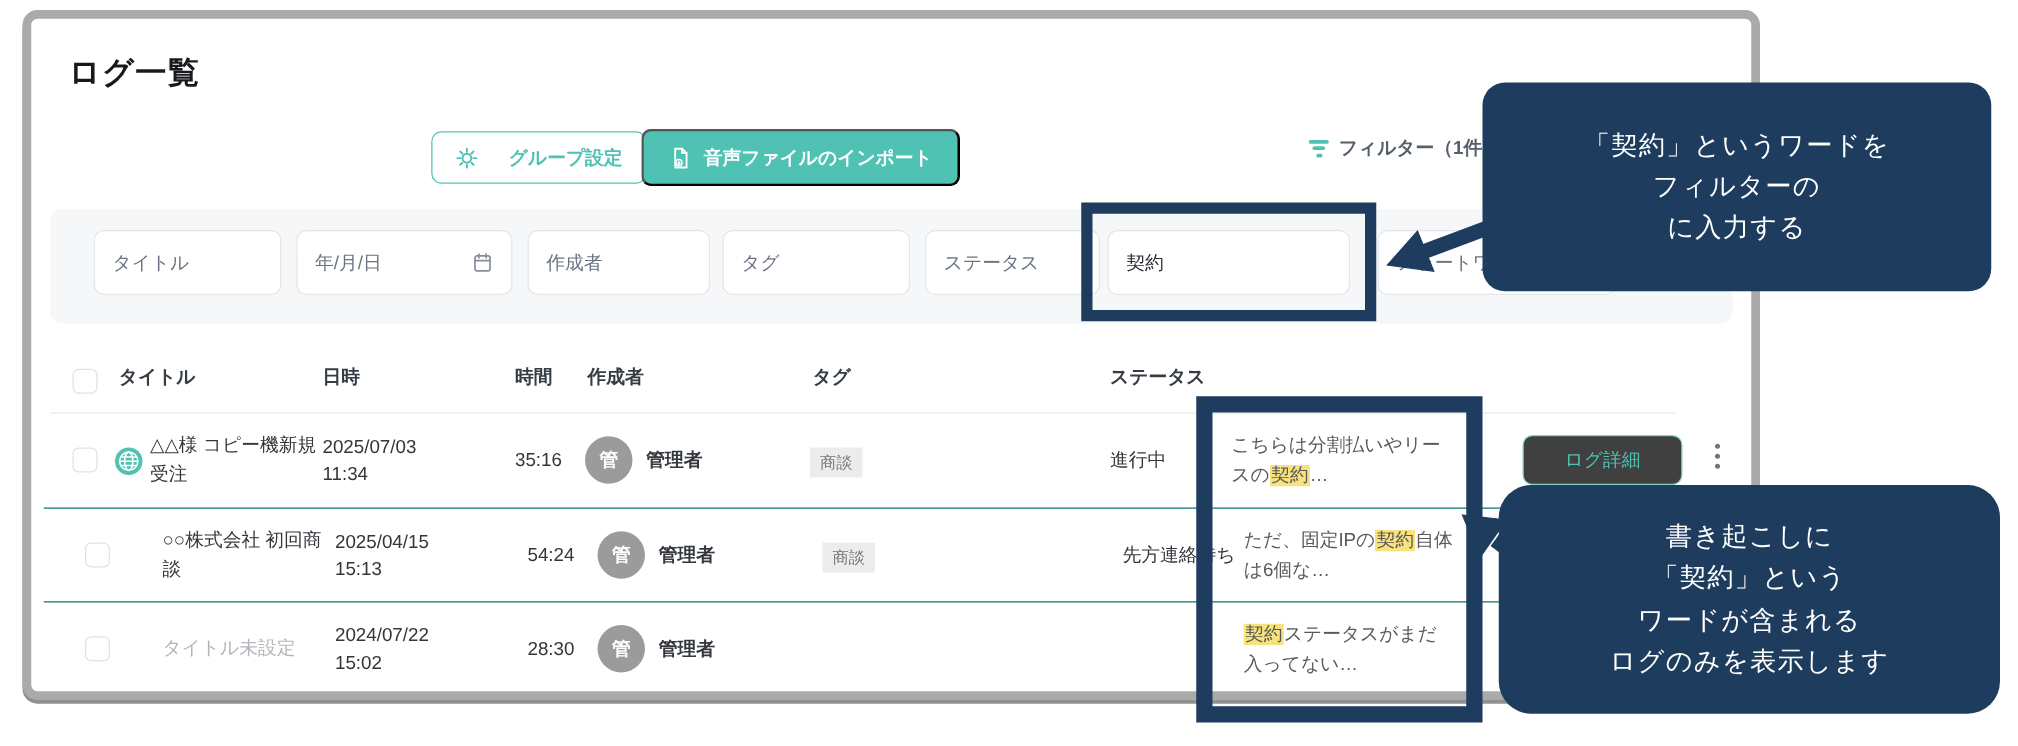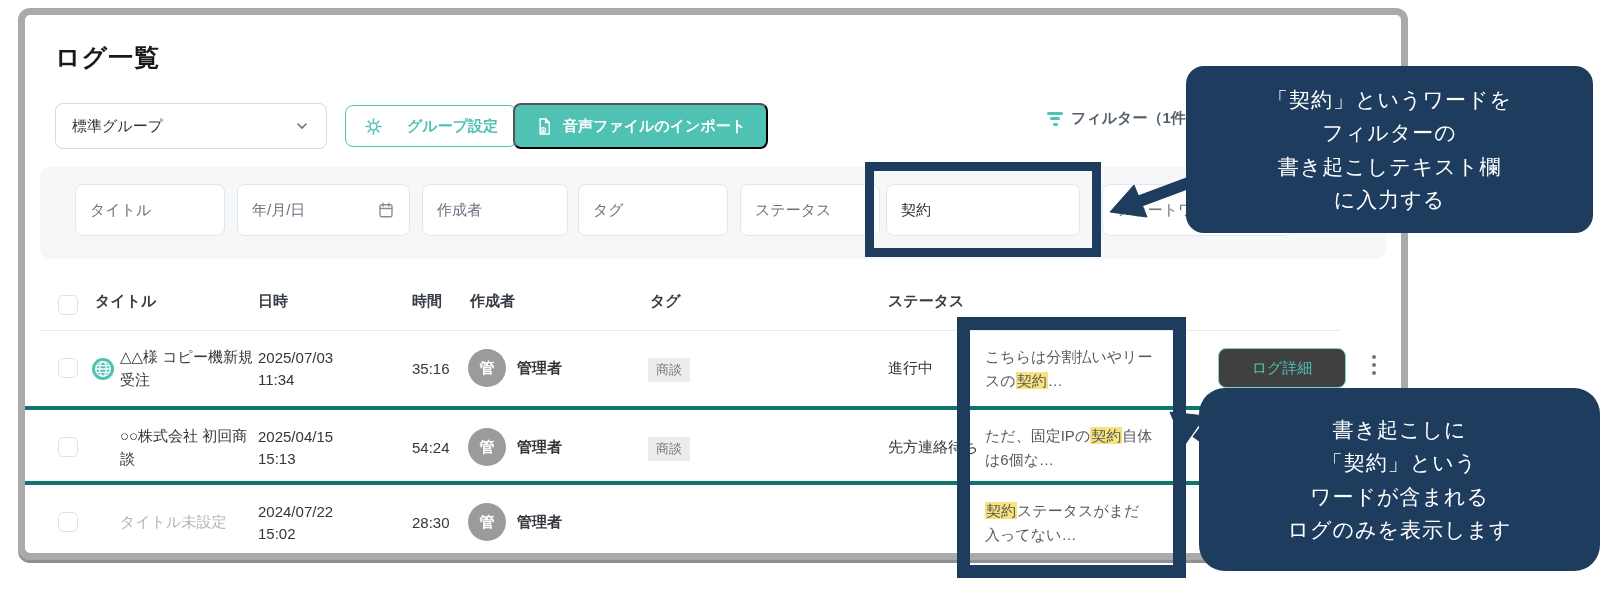--- a/index.html
+++ b/index.html
@@ -40,21 +40,21 @@
   .ffield { position:absolute; top:17px; height:52px; background:#fff;
     border:1px solid #e2e6ea; border-radius:8px; display:flex; align-items:center;
     padding:0 14px; font-size:15px; color:#6a7380; }
   .ffield.value { color:#2b2f33; }
   .ffield .cal { margin-left:auto; display:flex; }
 
   
   .thead-cell { position:absolute; top:277px; font-size:15px; font-weight:700; color:#363c44; }
   .divider { position:absolute; left:15px; width:1300px; height:1px; background:#e9eaec; }
   .row { position:absolute; left:0; width:1376px; height:75px; }
-  .row.bordered { border-top:4px solid #0f766e; }
+  .row.bordered { border-top:1px solid #0f766e;margin-left:10px; }
   .cb { position:absolute; width:20px; height:20px; border:1.5px solid #dfe3e7;
     border-radius:5px; background:#fff; }
   .cell { position:absolute; top:0; height:75px; display:flex; align-items:center;
     font-size:15px; color:#33373c; }
   .title-cell { left:95px; width:140px; line-height:1.5; }
   .title-cell.muted { color:#b1b4b9; }
   .dt-cell { left:233px; width:112px; line-height:1.45; }
   .dur-cell { left:387px; width:60px; }
   .avatar { position:absolute; left:443px; top:18px; width:38px; height:38px;
     border-radius:50%; background:#9b9b9b; color:#fff; font-size:15px; font-weight:700;
@@ -90,28 +90,20 @@
 </head>
 <body>
 
 <div class="stage">
 
   <div class="window">
     <div class="win-inner">
 
       <div class="page-title">ログ一覧</div>
 
-      <div class="select">
-        <span>標準グループ</span>
-        <span class="chev">
-          <svg width="16" height="16" viewBox="0 0 24 24" fill="none" stroke="#6a7380" stroke-width="2.4" stroke-linecap="round">
-              <path d="M6 9l6 6 6-6"></path>
-            </svg>
-        </span>
-      </div>
 
       <button class="btn-outline">
         <span style="display:flex">
           <svg width="19" height="19" viewBox="0 0 24 24" fill="none" stroke="#4fc2b4" stroke-width="2" stroke-linecap="round">
               <circle cx="12" cy="12" r="4.4"></circle>
               <path d="M12 2.5v3M12 18.5v3M2.5 12h3M18.5 12h3M5.3 5.3l2.1 2.1M16.6 16.6l2.1 2.1M18.7 5.3l-2.1 2.1M7.4 16.6l-2.1 2.1"></path>
             </svg>
         </span>
         <span>グループ設定</span>
       </button>
@@ -270,21 +262,20 @@
       <line x1="1250" y1="160" x2="1140" y2="201" stroke-width="12"></line>
       <polygon points="1110,212 1134,185 1147,217" stroke-width="1"></polygon>
       <line x1="1292" y1="502" x2="1196" y2="432" stroke-width="12"></line>
       <polygon points="1170,412 1205,416 1184,446" stroke-width="1"></polygon>
     </g>
   </svg>
 
   <div class="callout c1">
     <div>「契約」というワードを</div>
     <div>フィルターの</div>
-    <div>書き起こしテキスト欄</div>
     <div>に入力する</div>
   </div>
 
   <div class="callout c2">
     <div>書き起こしに</div>
     <div>「契約」という</div>
     <div>ワードが含まれる</div>
     <div>ログのみを表示します</div>
   </div>
 

